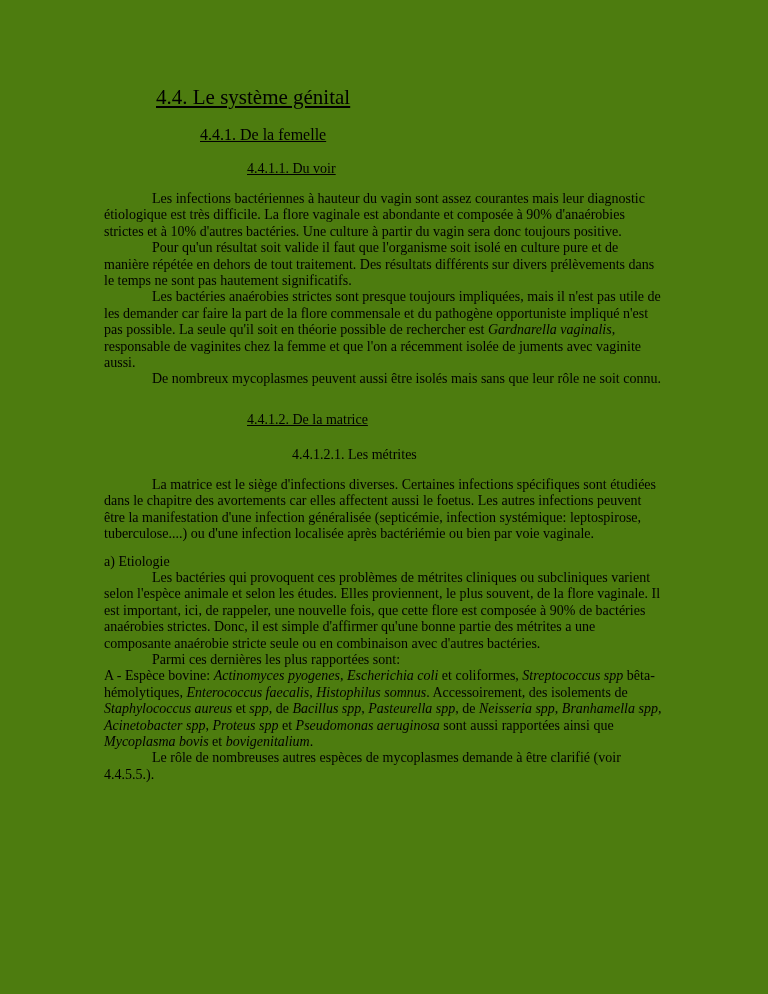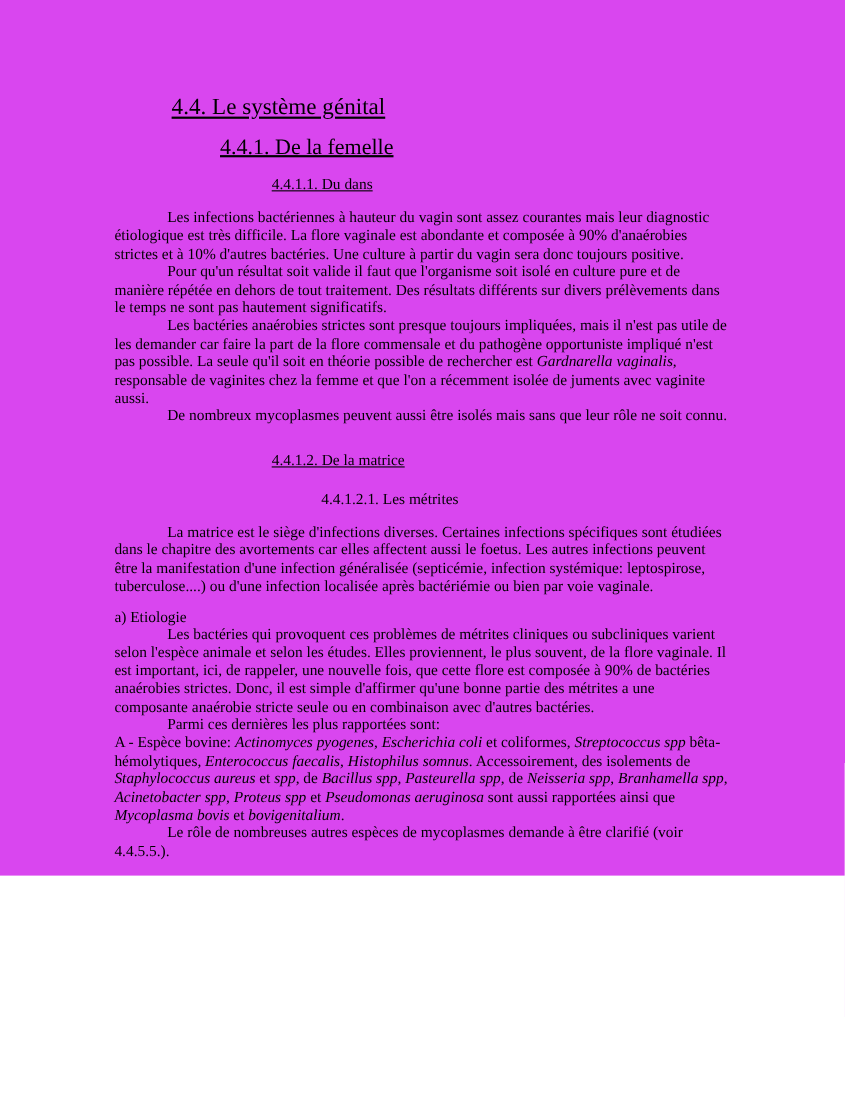--- a/index.html
+++ b/index.html
@@ -7,34 +7,34 @@
   html, body { background: #ffffff; }
   body {
     width: 768px;
     height: 994px;
     font-family: "Liberation Serif", "DejaVu Serif", serif;
     color: #000000;
     overflow: hidden;
   }
   .page {
     width: 768px;
-    height: 796px;
-    background: #d946ef;
+    height: 994px;
+    background: #4d7c0f;
     padding: 84px 104px 40px 104px;
   }
   .h1 {
     font-size: 21px;
     font-weight: 400;
     line-height: 26px;
     text-decoration: underline;
     margin-left: 52px;
     white-space: nowrap;
   }
   .h2 {
-    font-size: 20px;
+    font-size: 16px;
     font-weight: 400;
     line-height: 19px;
     text-decoration: underline;
     margin: 15px 0 0 96px;
     white-space: nowrap;
   }
   .h3 {
     font-size: 14px;
     font-weight: 400;
     line-height: 17px;
@@ -64,21 +64,21 @@
 </style>
 </head>
 <body>
 
 <div class="page">
 
   <div class="h1">4.4. Le système génital</div>
 
   <div class="h2">4.4.1. De la femelle</div>
 
-  <div class="h3">4.4.1.1. Du dans</div>
+  <div class="h3">4.4.1.1. Du voir</div>
 
   <p class="mt-body">Les infections bactériennes à hauteur du vagin sont assez courantes mais leur diagnostic étiologique est très difficile. La flore vaginale est abondante et composée à 90% d'anaérobies strictes et à 10% d'autres bactéries. Une culture à partir du vagin sera donc toujours positive.</p>
 
   <p>Pour qu'un résultat soit valide il faut que l'organisme soit isolé en culture pure et de manière répétée en dehors de tout traitement. Des résultats différents sur divers prélèvements dans le temps ne sont pas hautement significatifs.</p>
 
 
   <p><span>Les bactéries anaérobies strictes sont presque toujours impliquées, mais il n'est pas utile de les demander car faire la part de la flore commensale et du pathogène opportuniste impliqué n'est pas possible. La seule qu'il soit en théorie possible de rechercher est </span><em>Gardnarella vaginalis</em><span>, responsable de vaginites chez la femme et que l'on a récemment isolée de juments avec vaginite aussi.</span></p>
 
   <p>De nombreux mycoplasmes peuvent aussi être isolés mais sans que leur rôle ne soit connu.</p>
 

